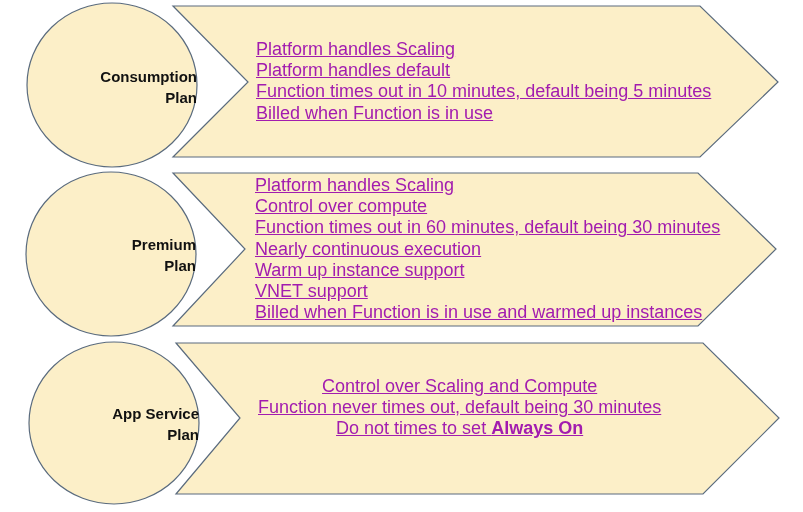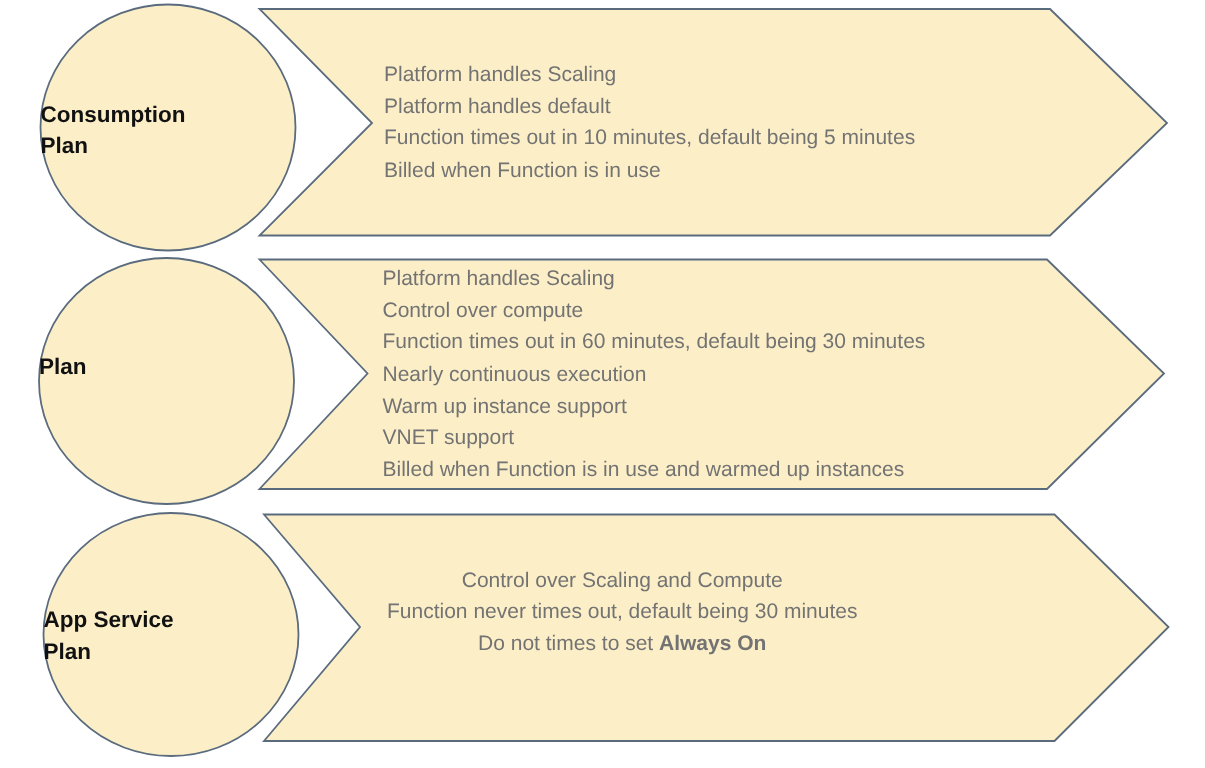--- a/index.html
+++ b/index.html
@@ -1,21 +1,21 @@
 <!DOCTYPE html>
 <html><head>
 <meta charset="utf-8">
 <style>
   html, body { margin:0; padding:0; background:#ffffff; }
   body { width:803px; height:512px; position:relative; overflow:hidden;
          font-family:"Liberation Sans", "DejaVu Sans", sans-serif; }
   svg.shapes { position:absolute; left:0; top:0; }
-  .circle-label { position:absolute; text-align:left; font-weight:bold;
+  .circle-label { position:absolute; text-align:right; font-weight:bold;
                   font-size:15px; line-height:21px; color:#111; width:170px; }
-  .bullets { position:absolute; font-size:14px; line-height:21.2px; color:#737373; white-space:nowrap; }
+  .bullets { position:absolute; font-size:18px; line-height:21.2px; color:#a21caf; white-space:nowrap;text-decoration:underline; }
   .bullets div { margin:0; }
   .bullets b { font-weight:bold; }
 </style>
 </head>
 <body>
 
 <svg class="shapes" width="803" height="512" viewBox="0 0 803 512">
 
   <polygon points="173,6 700,6 778,82 700,157 173,157 248,82" fill="#FCEFC8" stroke="#5A6B7E" stroke-width="1.2"></polygon>
   <ellipse cx="112" cy="85" rx="85" ry="82" fill="#FCEFC8" stroke="#5A6B7E" stroke-width="1.2"></ellipse>
@@ -32,20 +32,21 @@
   <div>Plan</div>
 </div>
 <div class="bullets" style="left:256px; top:39px;">
   <div>Platform handles Scaling</div>
   <div>Platform handles default</div>
   <div>Function times out in 10 minutes, default being 5 minutes</div>
   <div>Billed when Function is in use</div>
 </div>
 
 <div class="circle-label" style="left:26px; top:234px;">
+  <div>Premium</div>
   <div>Plan</div>
 </div>
 <div class="bullets" style="left:255px; top:175px;">
   <div>Platform handles Scaling</div>
   <div>Control over compute</div>
   <div>Function times out in 60 minutes, default being 30 minutes</div>
   <div>Nearly continuous execution</div>
   <div>Warm up instance support</div>
   <div>VNET support</div>
   <div>Billed when Function is in use and warmed up instances</div>

